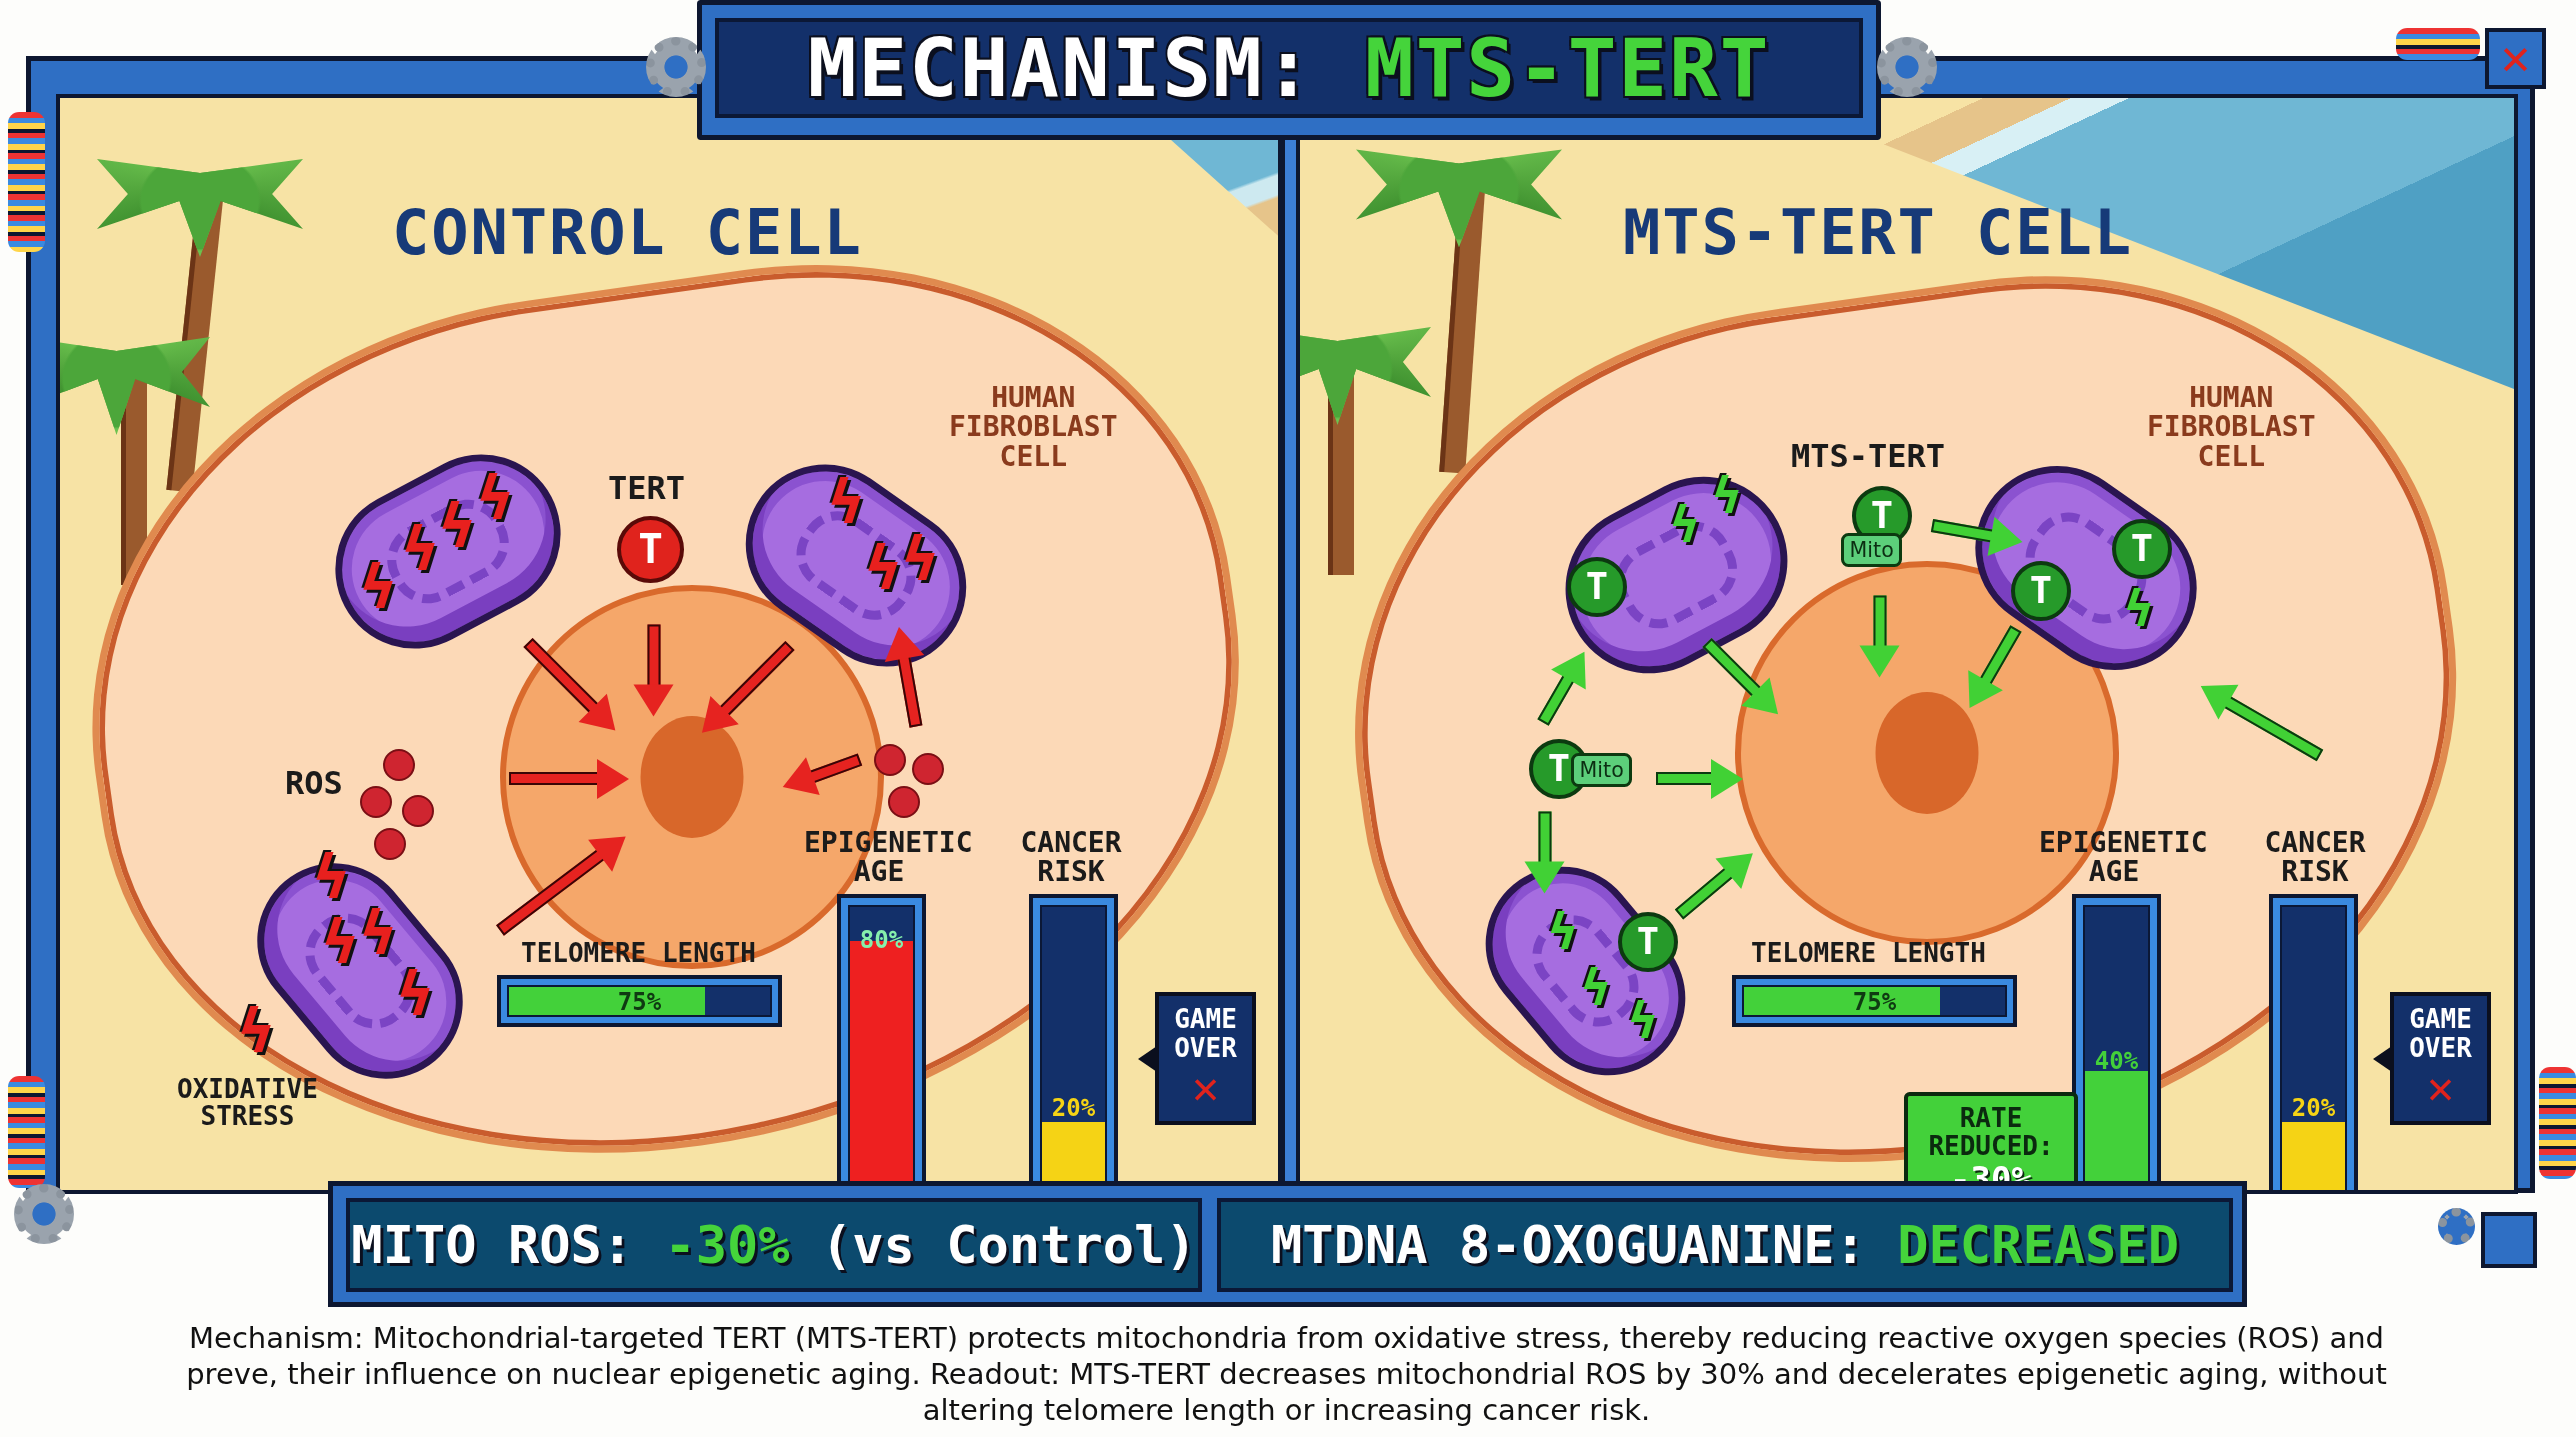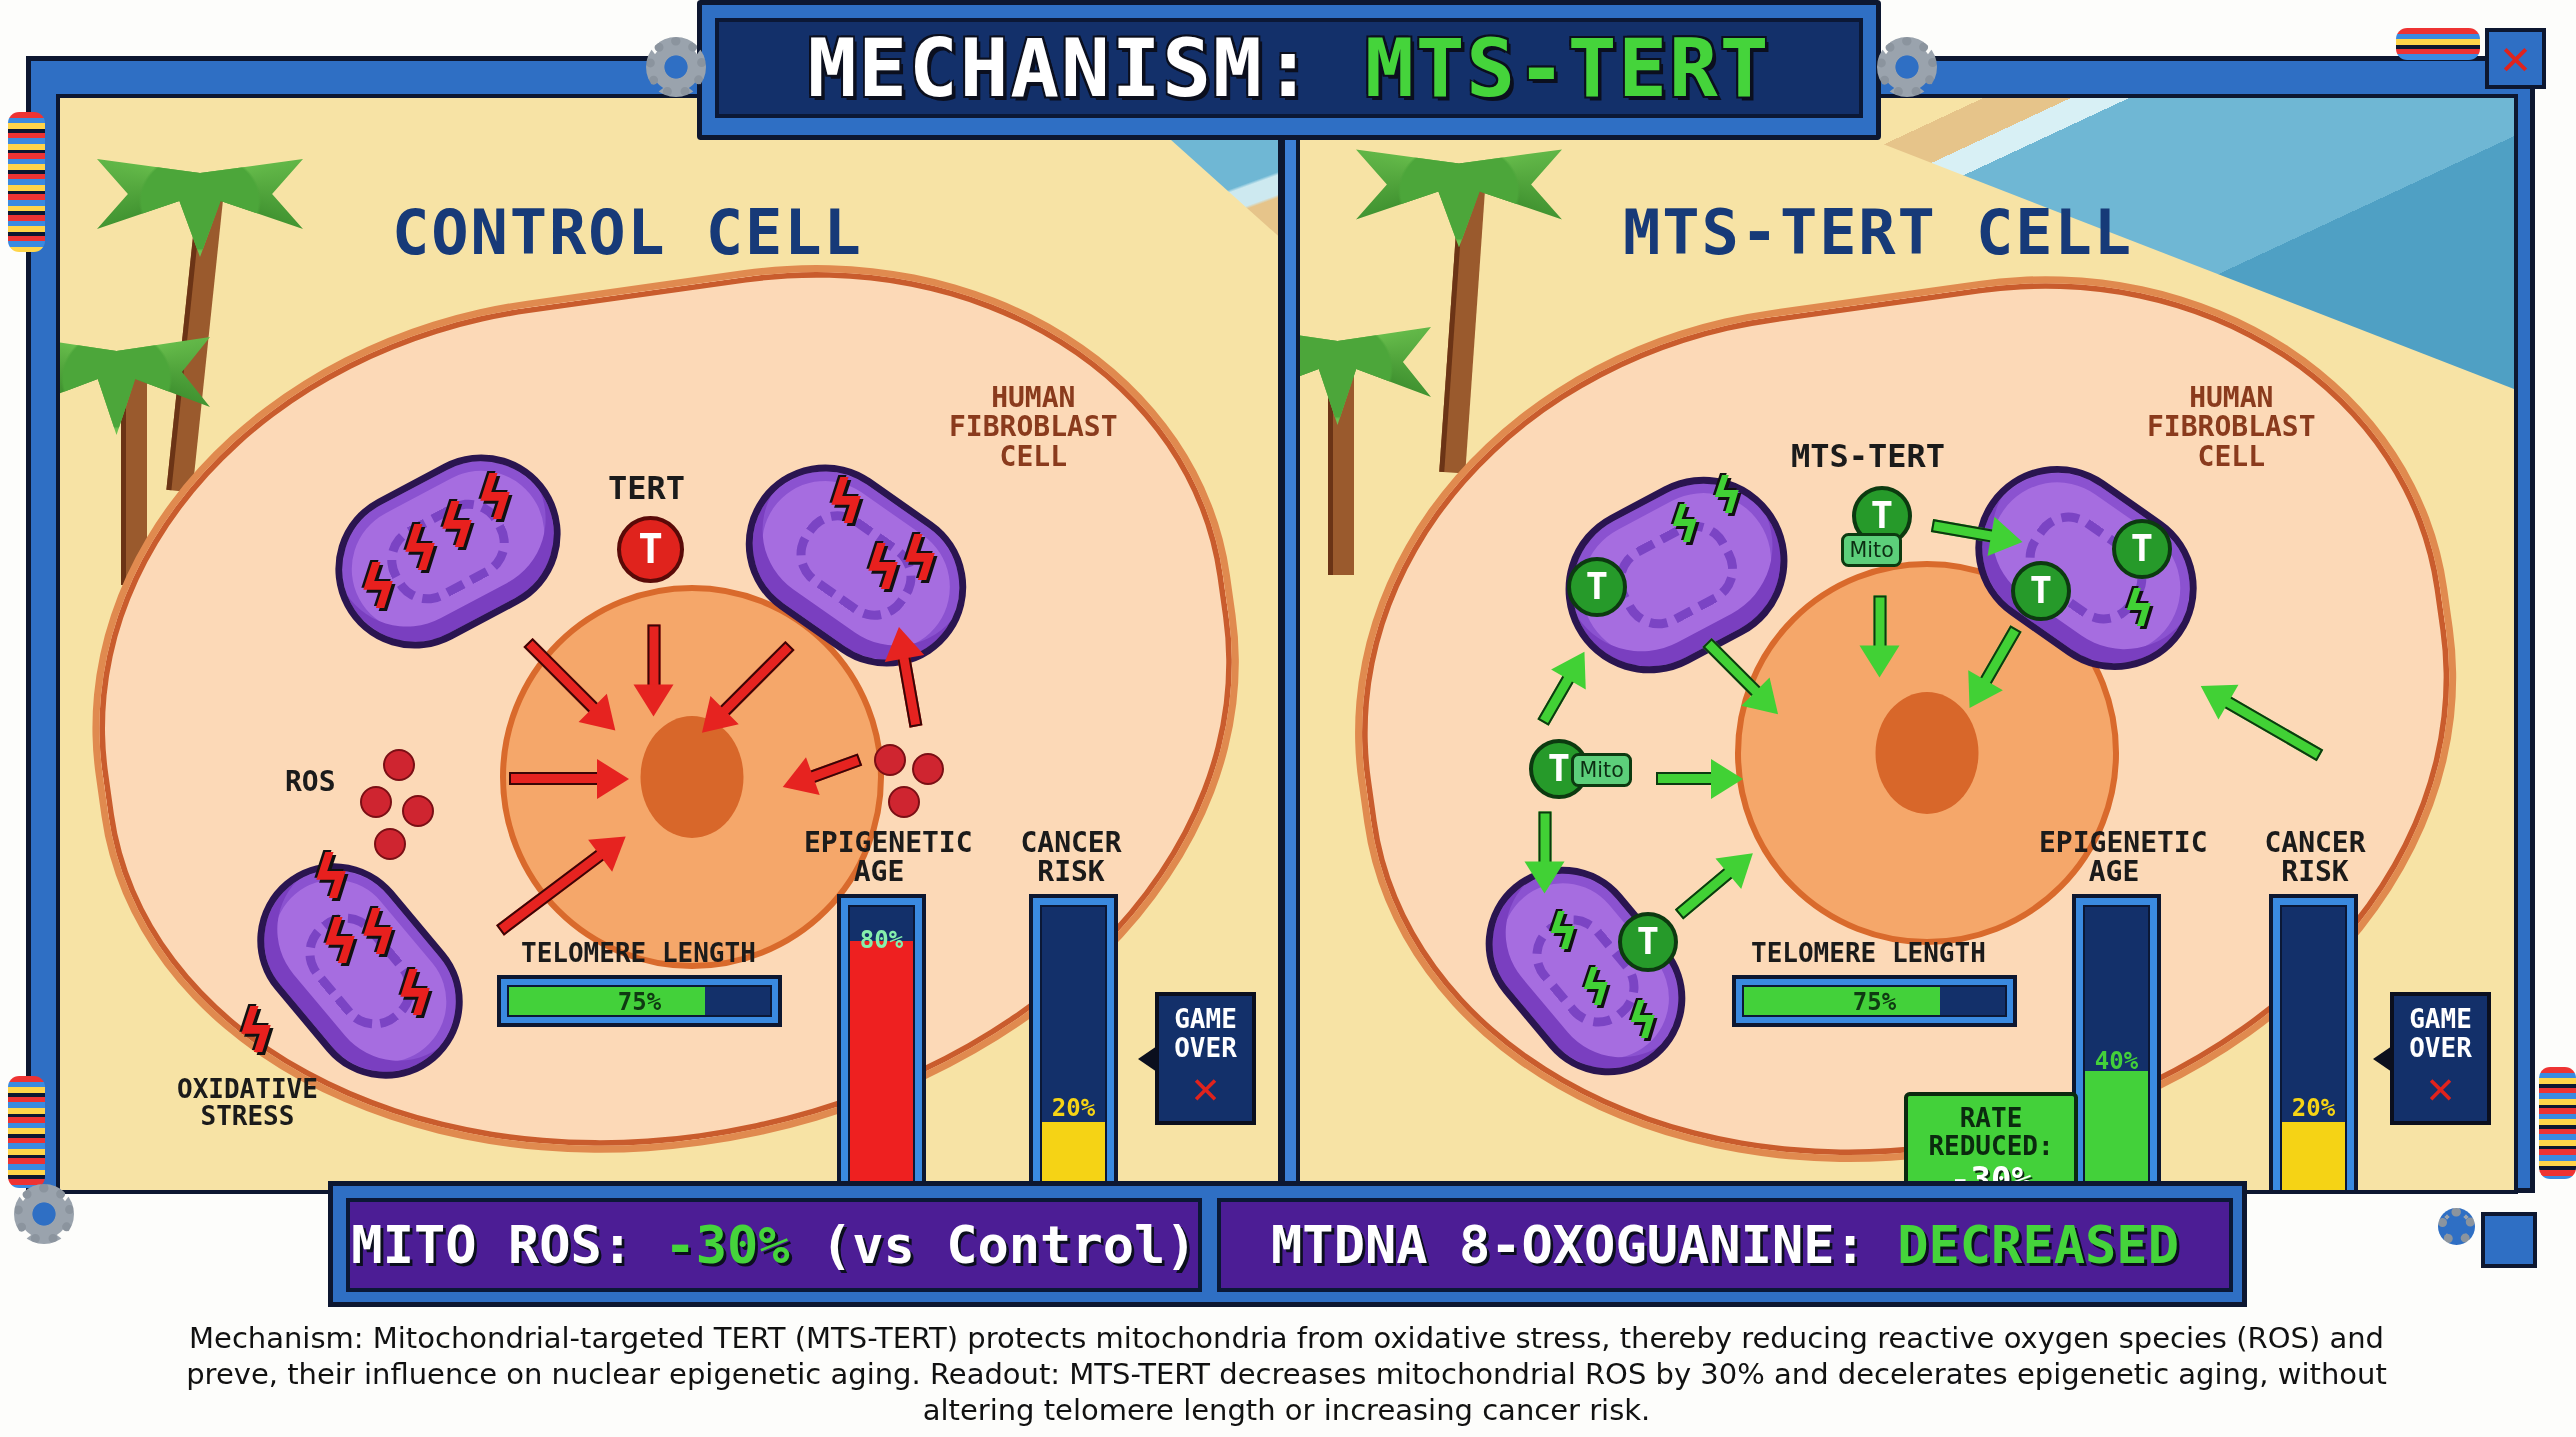--- a/index.html
+++ b/index.html
@@ -94,21 +94,21 @@
   .callout-x { color: #e0231d; font-size: 45px; line-height: 1.1; }
   .callout::before { content: ""; position: absolute; left: -20.6px; top: 40%; border-right: 19px solid #0b0f1e;
     border-top: 13px solid transparent; border-bottom: 13px solid transparent; }
 
   .green-box { position: absolute; background: #43d13a; border: 4.7px solid #0b2a0f; color: #0b2a0f; text-align: center;
     font-weight: bold; font-size: 26px; line-height: 1.1; padding: 7.5px 5.6px; border-radius: 5.6px; }
 
   
   .bottom-frame { position: absolute; left: 328px; top: 1181px; width: 1919px; height: 126px; background: #2f6fc4;
     border: 5.6px solid #0d1730; }
-  .bbanner { position: absolute; top: 1198px; height: 94px; background: #4c1d95; border: 4.7px solid #0b1836;
+  .bbanner { position: absolute; top: 1198px; height: 94px; background: #0c4a6e; border: 4.7px solid #0b1836;
     display: flex; align-items: center; justify-content: center; }
   .bb-text { font-family: "DejaVu Sans Mono", monospace; font-weight: bold; font-size: 52px; color: #fff;
     white-space: nowrap; text-shadow: 2.8px 2.8px 0 #0b0f1e; }
   .bb-accent { color: #45d43b; }
 
   .caption { position: absolute; left: 140px; top: 1320px; width: 2293px; text-align: center;
     font-family: "DejaVu Sans", sans-serif; font-size: 29px; line-height: 36px; color: #111; }
 
   .close-btn { position: absolute; left: 2485px; top: 28px; width: 61px; height: 61px; background: #2f6fc4;
     border: 4.7px solid #0d1730; color: #e0231d; font-weight: bold; font-size: 49px; text-align: center; line-height: 51px; }
@@ -165,21 +165,21 @@
   <span class="bolt" style="left:842px; top:431px;">ϟ</span>
   <span class="bolt" style="left:253px; top:749px;">ϟ</span>
   <span class="bolt" style="left:262px; top:814px;">ϟ</span>
   <span class="bolt" style="left:300px; top:805px;">ϟ</span>
   <span class="bolt" style="left:337px; top:866px;">ϟ</span>
   <span class="bolt" style="left:178px; top:903px;">ϟ</span>
 
   <div class="label" style="left:548px; top:374px; font-size:32px;">TERT</div>
   <div class="tert-red" style="left:557px; top:418px;">T</div>
 
-  <div class="label" style="left:225px; top:669px; font-size:28px;">ROS</div>
+  <div class="label" style="left:225px; top:669px; font-size:32px;">ROS</div>
   <div class="ros-dot" style="left:323px; top:651px;"></div>
   <div class="ros-dot" style="left:300px; top:688px;"></div>
   <div class="ros-dot" style="left:342px; top:697px;"></div>
   <div class="ros-dot" style="left:314px; top:730px;"></div>
   <div class="ros-dot" style="left:814px; top:646px;"></div>
   <div class="ros-dot" style="left:852px; top:655px;"></div>
   <div class="ros-dot" style="left:828px; top:688px;"></div>
 
   <div class="arrow" style="left:449px; top:674px; width:94px;"></div>
   <div class="arrow" style="left:594px; top:520px; width:66px; transform:rotate(90deg);"></div>

